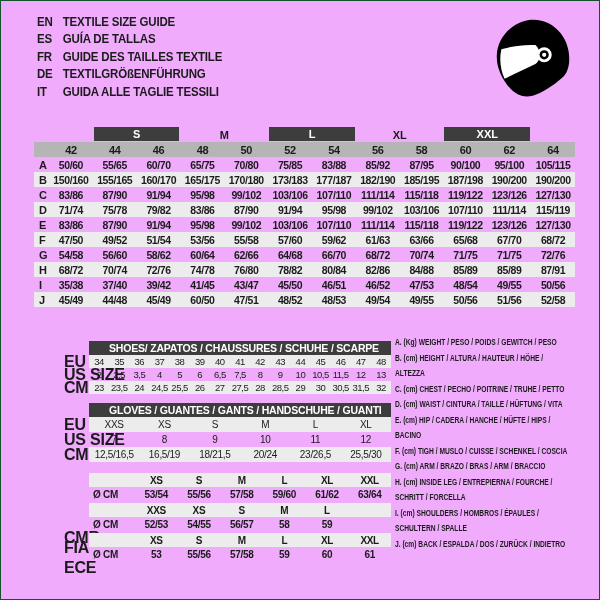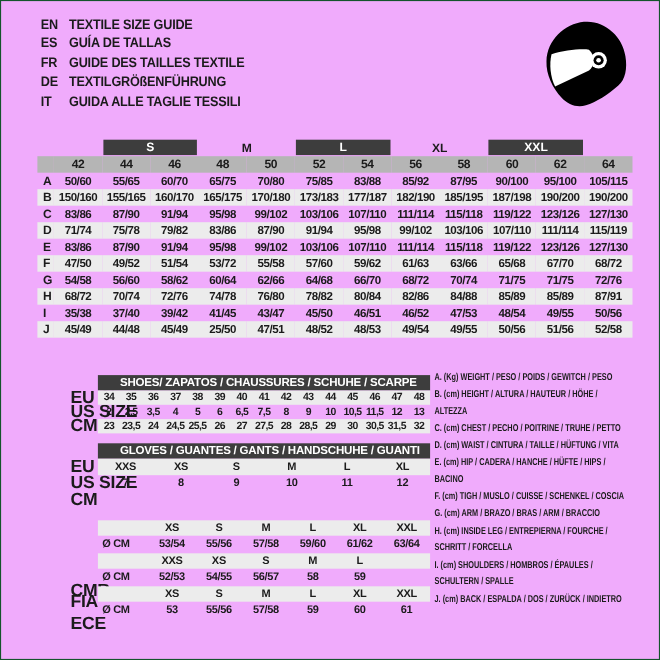--- a/index.html
+++ b/index.html
@@ -29,21 +29,21 @@
   
   .sub-table{position:absolute;left:88px;width:302px;}
   .shoes{top:340px;}
   .gloves{top:402px;}
   .helmet-table{top:472px;}
   .sub-title{
     height:14px;background:#3d3d3d;color:#fff;font-weight:bold;font-size:10.5px;
     display:flex;align-items:center;padding-left:20px;letter-spacing:-0.2px;white-space:nowrap;
   }
   .srow{display:grid;grid-auto-flow:column;grid-auto-columns:1fr;align-items:center;
-        text-align:center;font-weight:bold;white-space:nowrap;}
+        text-align:center;font-weight:normal;white-space:nowrap;}
   .shoes .srow{height:13px;font-size:9.5px;letter-spacing:-0.5px;}
   .gloves .srow{height:15px;font-size:10px;letter-spacing:-0.3px;}
   .hrow{display:grid;grid-template-columns:46px repeat(6,1fr);align-items:center;
         text-align:center;font-weight:bold;font-size:10px;letter-spacing:-0.3px;height:14px;white-space:nowrap;}
   .hrow.gap{margin-top:2px;}
   .gray{background:#ececec;}
   .unit-cell{text-align:left;padding-left:4px;}
   
   .side-labels{position:absolute;left:36px;font-weight:bold;font-size:16px;letter-spacing:-0.2px;margin-left:27px;}
   .side-labels .slbl{display:flex;align-items:center;}
@@ -180,21 +180,21 @@
       <div class="cell">107/110</div>
       <div class="cell">111/114</div>
       <div class="cell">115/118</div>
       <div class="cell">119/122</div>
       <div class="cell">123/126</div>
       <div class="cell">127/130</div>
       <div class="cell letter-cell stripe">F</div>
       <div class="cell stripe">47/50</div>
       <div class="cell stripe">49/52</div>
       <div class="cell stripe">51/54</div>
-      <div class="cell stripe">53/72</div>
+      <div class="cell stripe">53/56</div>
       <div class="cell stripe">55/58</div>
       <div class="cell stripe">57/60</div>
       <div class="cell stripe">59/62</div>
       <div class="cell stripe">61/63</div>
       <div class="cell stripe">63/66</div>
       <div class="cell stripe">65/68</div>
       <div class="cell stripe">67/70</div>
       <div class="cell stripe">68/72</div>
       <div class="cell letter-cell">G</div>
       <div class="cell">54/58</div>
@@ -232,21 +232,21 @@
       <div class="cell">46/51</div>
       <div class="cell">46/52</div>
       <div class="cell">47/53</div>
       <div class="cell">48/54</div>
       <div class="cell">49/55</div>
       <div class="cell">50/56</div>
       <div class="cell letter-cell stripe">J</div>
       <div class="cell stripe">45/49</div>
       <div class="cell stripe">44/48</div>
       <div class="cell stripe">45/49</div>
-      <div class="cell stripe">25/50</div>
+      <div class="cell stripe">60/50</div>
       <div class="cell stripe">47/51</div>
       <div class="cell stripe">48/52</div>
       <div class="cell stripe">48/53</div>
       <div class="cell stripe">49/54</div>
       <div class="cell stripe">49/55</div>
       <div class="cell stripe">50/56</div>
       <div class="cell stripe">51/56</div>
       <div class="cell stripe">52/58</div>
     </div>
 
@@ -329,20 +329,28 @@
           <div>XL</div>
         </div>
         <div class="srow">
           <div>7</div>
           <div>8</div>
           <div>9</div>
           <div>10</div>
           <div>11</div>
           <div>12</div>
         </div>
+        <div class="srow gray">
+          <div>12,5/16,5</div>
+          <div>16,5/19</div>
+          <div>18/21,5</div>
+          <div>20/24</div>
+          <div>23/26,5</div>
+          <div>25,5/30</div>
+        </div>
       </div>
   </div>
 
   <div class="side-labels helmet-labels">
       <div class="slbl hl-0">FIA</div>
       <div class="slbl hl-1">CMR</div>
       <div class="slbl hl-2">ECE</div>
     </div>
   <div class="sub-table helmet-table">
     <div>

